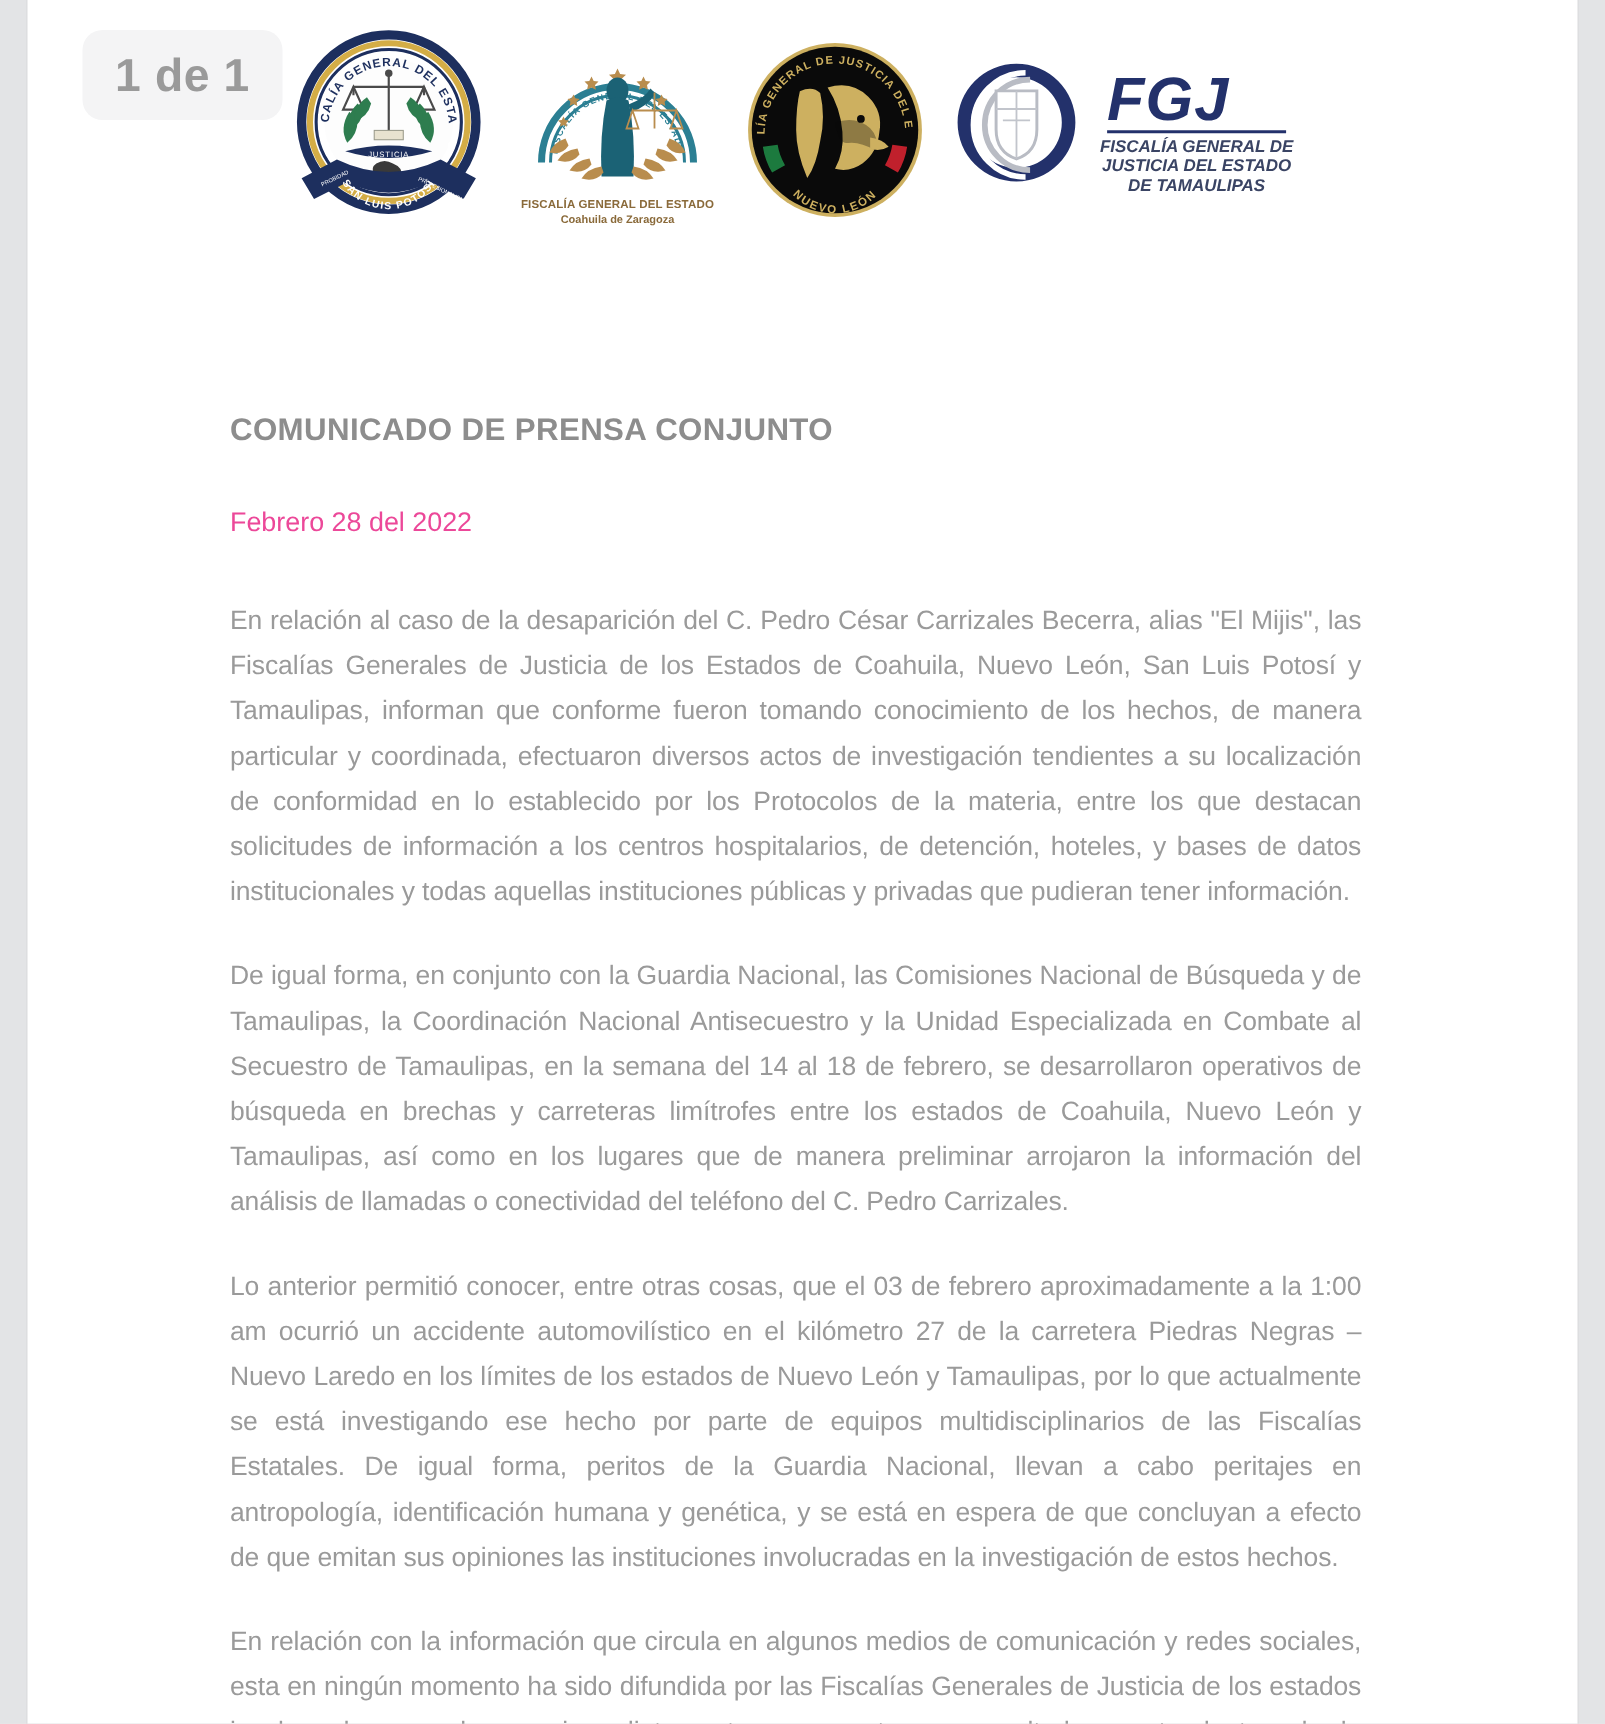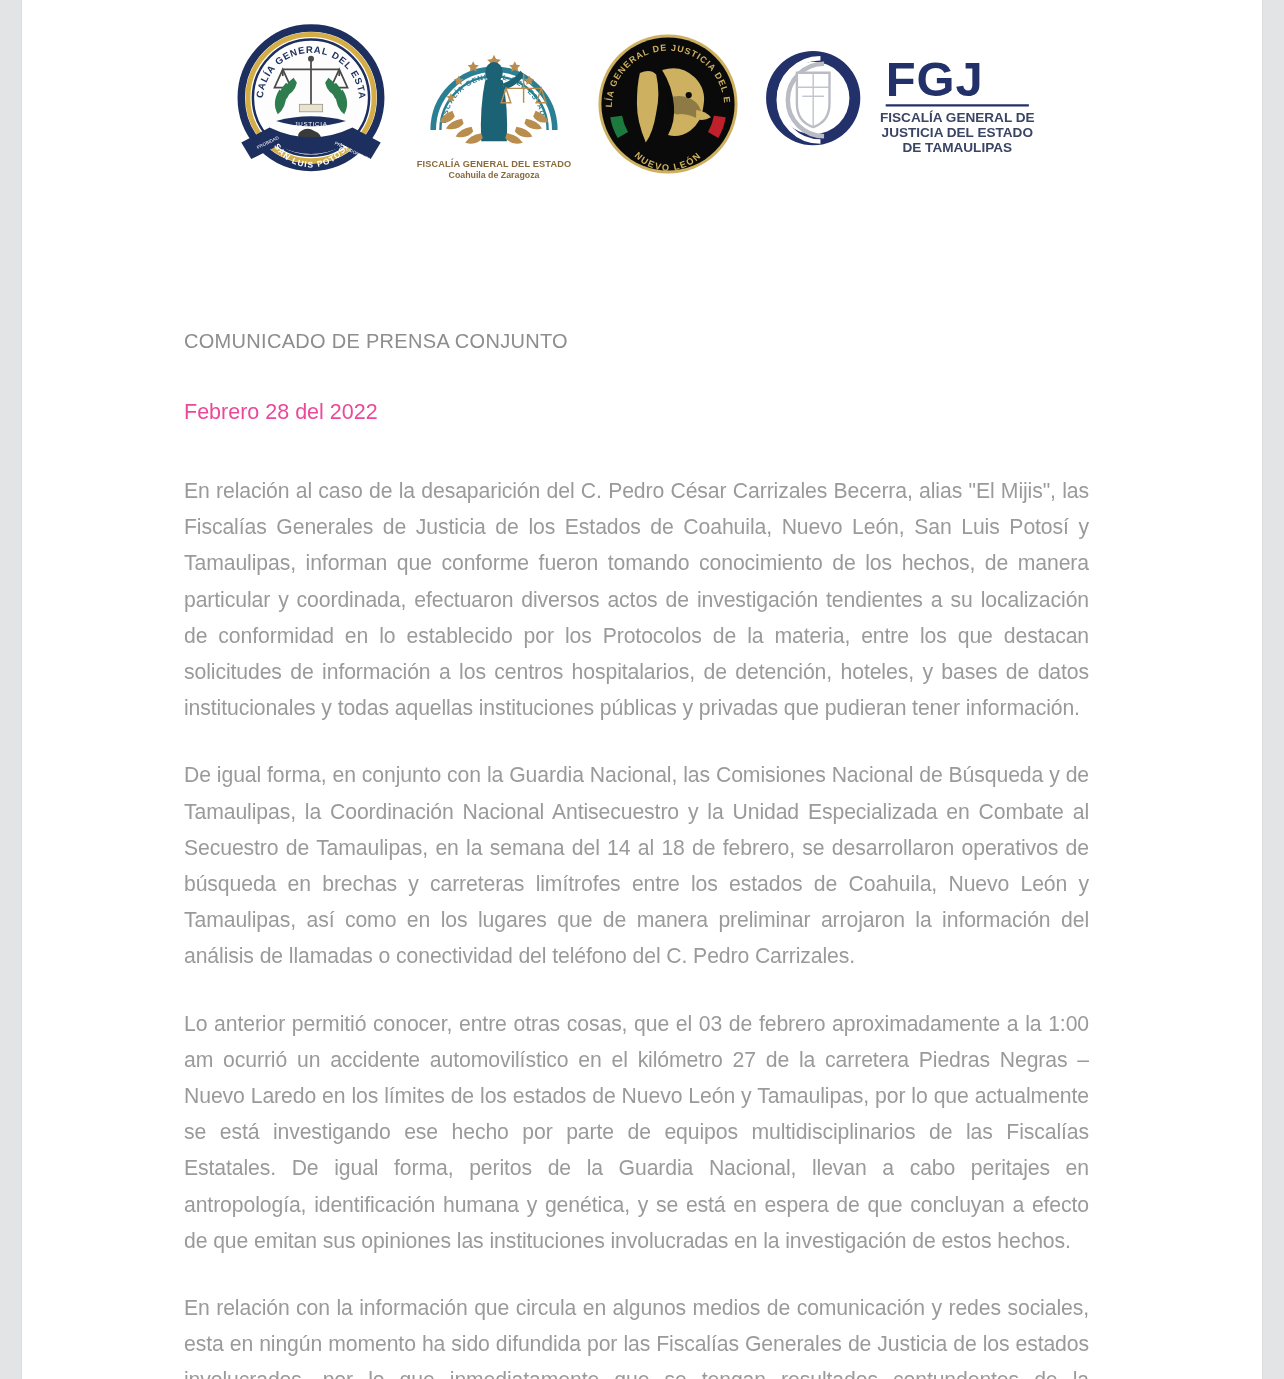--- a/index.html
+++ b/index.html
@@ -70,35 +70,35 @@
   .logo-slot {
     position: relative;
     height: 175px;
     display: flex;
     flex-direction: column;
     align-items: center;
   }
   .slot-slp   { width: 186px; }
   .slot-coah  { width: 180px; padding-top: 8px; }
   .slot-nl    { width: 168px; padding-top: 12px; }
-  .slot-tamps { width: 300px; padding-top: 22px; }
+  .slot-tamps { width: 300px; padding-top: 22px; font-style: italic; }
 
   
   .doc-body {
     position: absolute;
     left: 162px;
     top: 330px;
     width: 920px;
   }
   .doc-title {
-    font-size: 20px;
+    font-size: 25px;
     color: #8d8d8d;
     letter-spacing: 0.3px;
     margin: 0 0 47px 0;
-    font-weight: normal;
+    font-weight: bold;
   }
   .doc-date {
     font-size: 21.5px;
     color: #ec4899;
     margin: 0 0 48px 0;
   }
   .doc-para {
     font-size: 21.2px;
     line-height: 36.2px;
     color: #9a9a9a;
@@ -267,13 +267,16 @@
       <div class="doc-title">COMUNICADO DE PRENSA CONJUNTO</div>
       <div class="doc-date">Febrero 28 del 2022</div>
       <p class="doc-para">En relación al caso de la desaparición del C. Pedro César Carrizales Becerra, alias "El Mijis", las Fiscalías Generales de Justicia de los Estados de Coahuila, Nuevo León, San Luis Potosí y Tamaulipas, informan que conforme fueron tomando conocimiento de los hechos, de manera particular y coordinada, efectuaron diversos actos de investigación tendientes a su localización de conformidad en lo establecido por los Protocolos de la materia,  entre los que destacan solicitudes de información a los centros hospitalarios, de detención, hoteles, y bases de datos institucionales y todas aquellas instituciones públicas y privadas que pudieran tener información.</p>
       <p class="doc-para">De igual forma, en conjunto con la Guardia Nacional, las Comisiones Nacional de Búsqueda y de Tamaulipas, la Coordinación Nacional Antisecuestro y la Unidad Especializada en Combate al Secuestro de Tamaulipas, en la semana del 14 al 18 de febrero, se desarrollaron operativos de búsqueda en brechas y carreteras limítrofes entre los estados de Coahuila, Nuevo León y Tamaulipas, así como en los lugares que de manera preliminar arrojaron la información del análisis de llamadas o conectividad del teléfono del C. Pedro Carrizales.</p>
       <p class="doc-para">Lo anterior permitió conocer, entre otras cosas, que el 03 de febrero aproximadamente a la 1:00 am ocurrió un accidente automovilístico en el kilómetro 27 de la carretera Piedras Negras – Nuevo Laredo en los límites de los estados de Nuevo León y Tamaulipas, por lo que actualmente se está investigando ese hecho por parte de equipos multidisciplinarios de las Fiscalías Estatales. De igual forma, peritos de la Guardia Nacional, llevan a cabo peritajes en antropología, identificación humana y genética, y se está en espera de que concluyan a efecto de que emitan sus opiniones las instituciones involucradas en la investigación de estos hechos.</p>
       <p class="doc-para">En relación con la información que circula en algunos medios de comunicación y redes sociales, esta en ningún momento ha sido difundida por las Fiscalías Generales de Justicia de los estados involucrados, por lo que inmediatamente que se tengan resultados contundentes de la intervención pericial se comunicarán a la familia directamente para garantizar sus derechos y guardar el debido sigilo de la investigación.</p>
 
     </div>
   </div>
 
+  <div class="page-badge">
+    <span class="page-badge-label">1 de 1</span>
+  </div>
 </div>
 
 </body></html>

